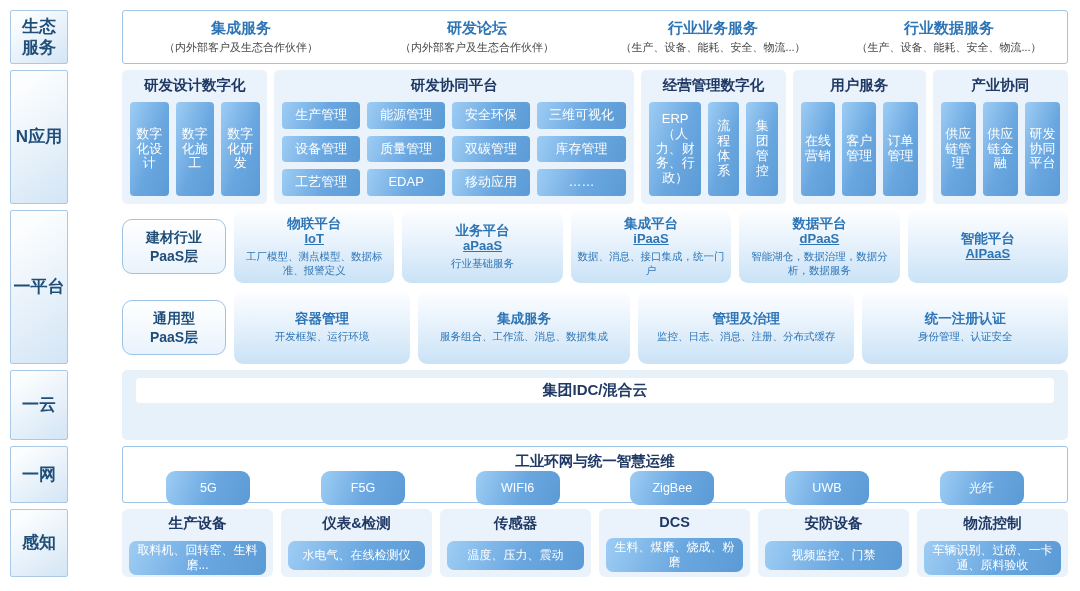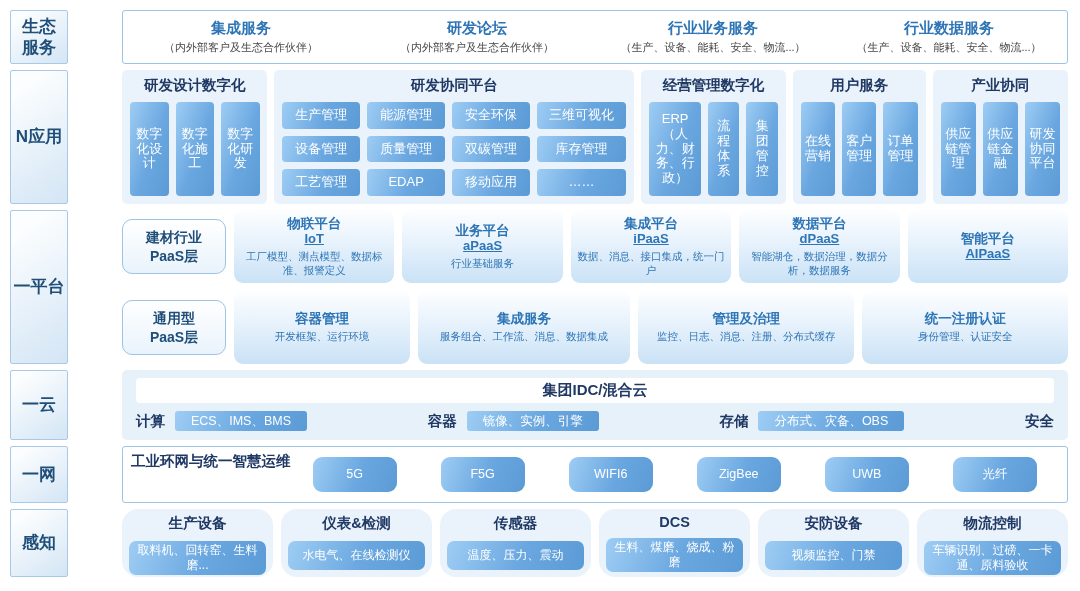--- a/index.html
+++ b/index.html
@@ -66,28 +66,28 @@
   .cloud { background:#e7f1fa; border-radius:5px; padding:8px 14px 9px; display:flex; flex-direction:column; gap:8px; }
   .cloud-bar { background:#ffffff; border-radius:4px; text-align:center; color:#1f3864;
                font-weight:bold; font-size:15px; padding:3px 0; flex:none; }
   .cloud-row { flex:1; display:flex; align-items:center; justify-content:space-between; }
   .c-group { display:flex; align-items:center; gap:10px; }
   .c-name { color:#1f3864; font-weight:bold; font-size:14.5px; }
   .chip.wide { padding:3px 16px; font-size:12.5px; border-radius:3px; }
 
   
   .net { background:#fff; border:1px solid #9dc3e6; border-radius:3px; padding:5px 8px; box-sizing:border-box;
-         display:flex; flex-direction:row; }
+         display:flex; flex-direction:column; }
   .net-title { text-align:center; color:#1f3864; font-weight:bold; font-size:14.5px; flex:none; }
   .net-row { flex:1; display:flex; align-items:center; justify-content:space-around; }
   .chip.net-chip { width:84px; padding:10px 0; font-size:12.5px; border-radius:9px; }
 
   
   .sense { display:flex; gap:8px; }
-  .s-group { flex:1; min-width:0; background:#eaf3fb; border-radius:16px; padding:5px 7px 7px; box-sizing:border-box;
+  .s-group { flex:1; min-width:0; background:#eaf3fb; border-radius:6px; padding:5px 7px 7px; box-sizing:border-box;
              display:flex; flex-direction:column; gap:8px; }
   .s-title { text-align:center; color:#1f3864; font-weight:bold; font-size:14.5px; flex:none; }
   .chip.s-chip { flex:1; font-size:12px; border-radius:7px; line-height:1.25; }
 </style>
 </head>
 <body>
 
 <div class="stage">
 
   <div class="row r-eco">
@@ -240,37 +240,20 @@
 
     </div>
   </div>
 
   <div class="row r-cloud">
     <div class="side">
       <span>一云</span>
     </div>
     <div class="content cloud">
       <div class="cloud-bar">集团IDC/混合云</div>
-      <div class="cloud-row">
-        <div class="c-group">
-          <span class="c-name">计算</span>
-          <span class="chip wide">ECS、IMS、BMS</span>
-        </div>
-        <div class="c-group">
-          <span class="c-name">容器</span>
-          <span class="chip wide">镜像、实例、引擎</span>
-        </div>
-        <div class="c-group">
-          <span class="c-name">存储</span>
-          <span class="chip wide">分布式、灾备、OBS</span>
-        </div>
-        <div class="c-group">
-          <span class="c-name">安全</span>
-        </div>
-      </div>
     </div>
   </div>
 
   <div class="row r-net">
     <div class="side">
       <span>一网</span>
     </div>
     <div class="content net">
       <div class="net-title">工业环网与统一智慧运维</div>
       <div class="net-row">

